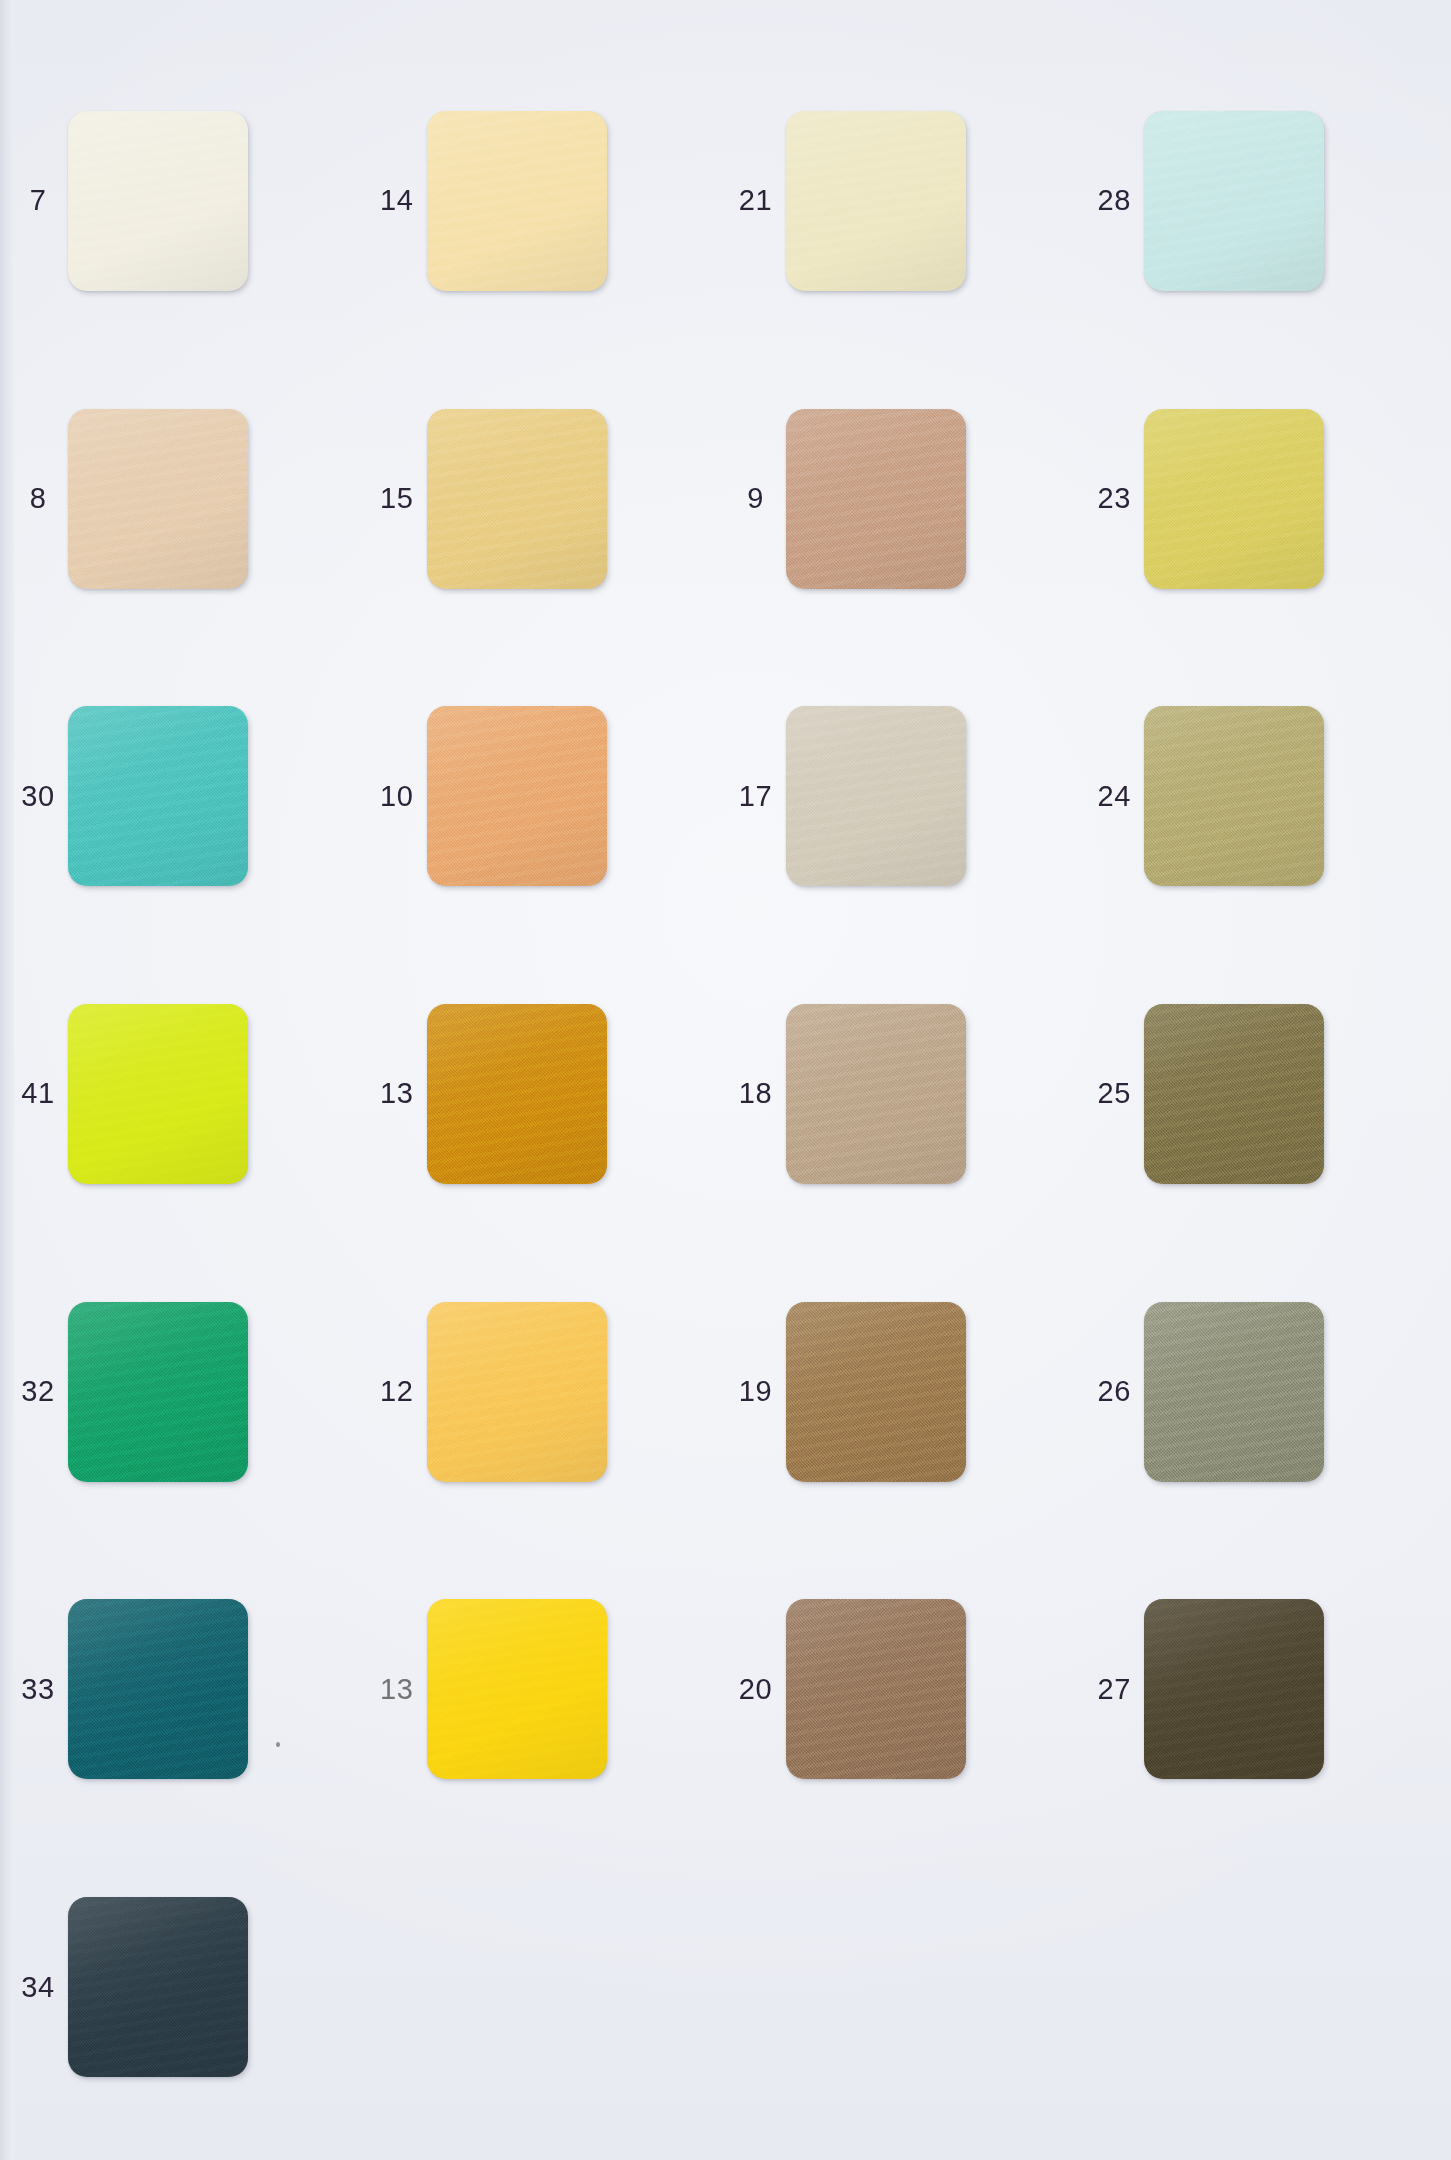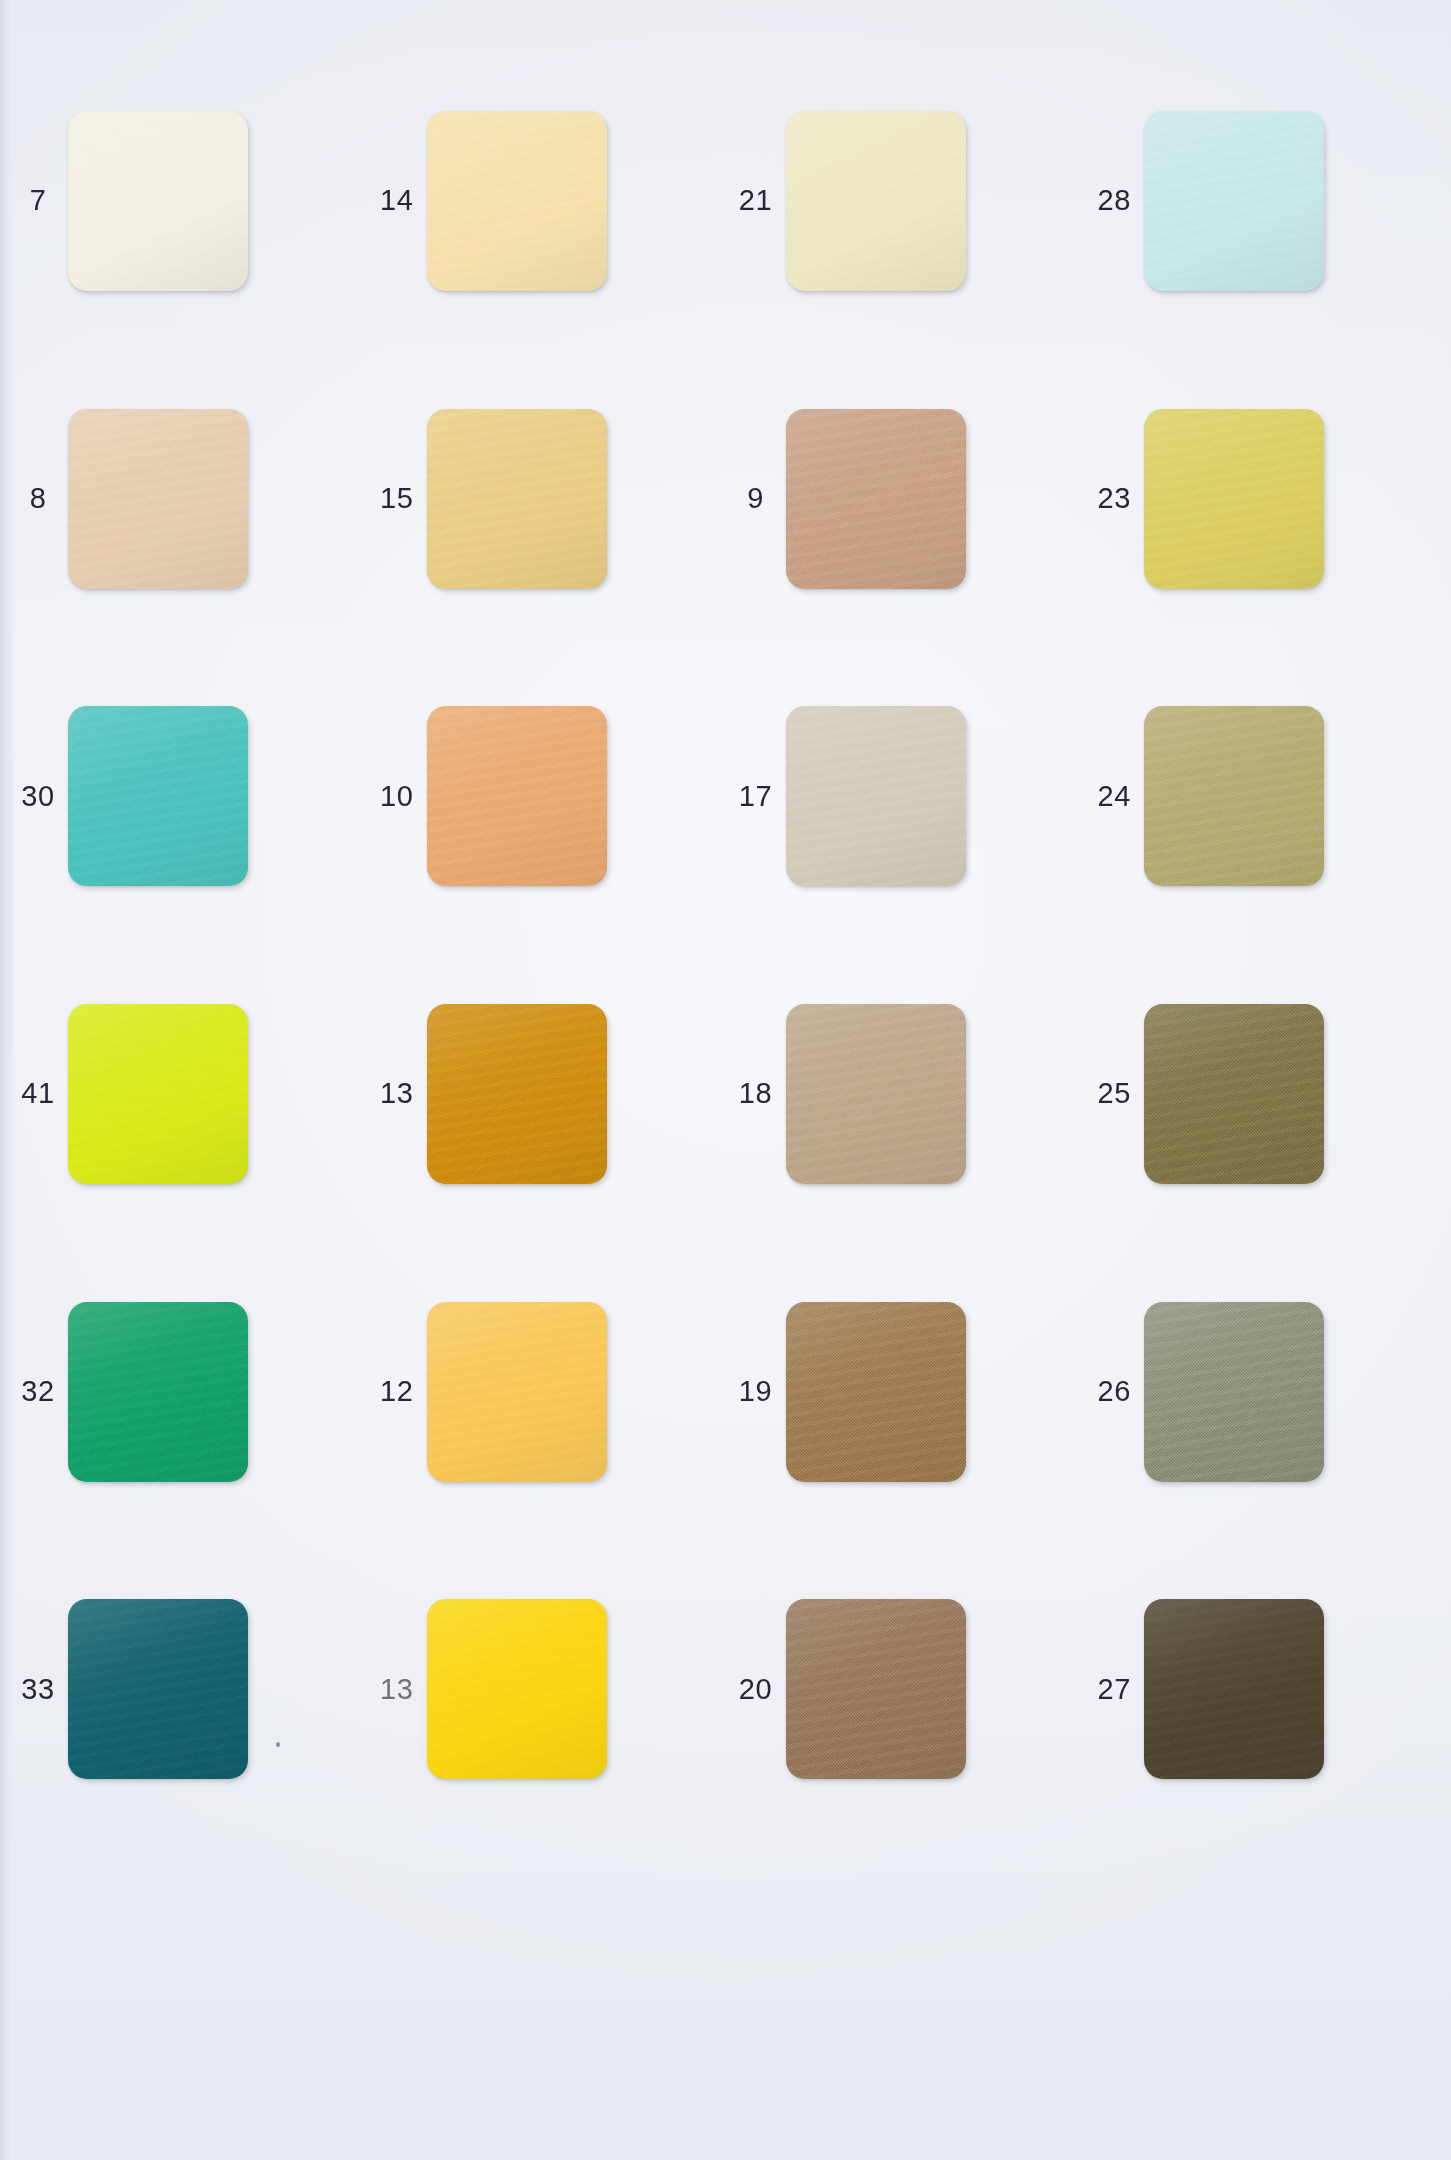--- a/index.html
+++ b/index.html
@@ -256,15 +256,21 @@
       <div class="swatch-wrap">
         <div class="swatch" style="background: rgb(150, 118, 91);"></div>
       </div>
     </div>
     <div class="cell">
       <div class="swatch-num">27</div>
       <div class="swatch-wrap">
         <div class="swatch" style="background: rgb(78, 69, 48);"></div>
       </div>
     </div>
+    <div class="cell">
+      <div class="swatch-num">34</div>
+      <div class="swatch-wrap">
+        <div class="swatch" style="background: rgb(43, 59, 69);"></div>
+      </div>
+    </div>
   </div>
 
 <div id="speck"></div>
 
 </body></html>

